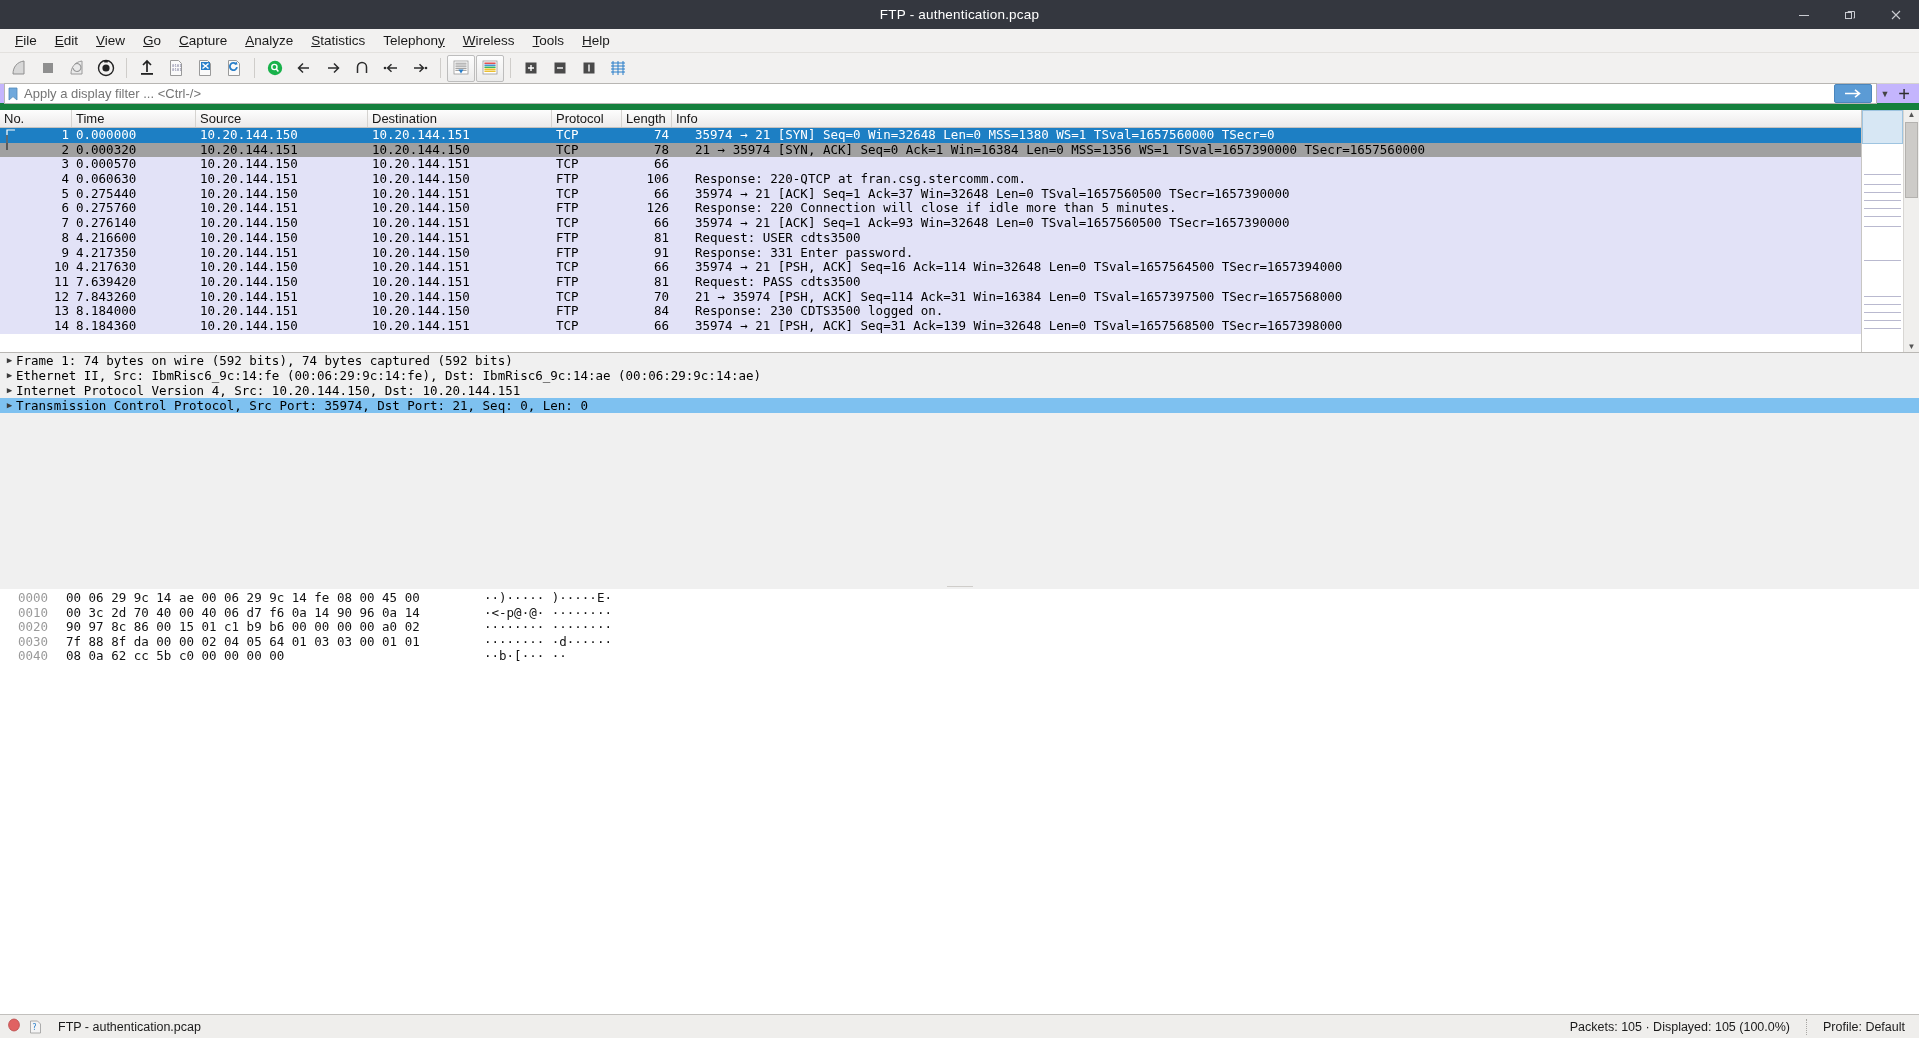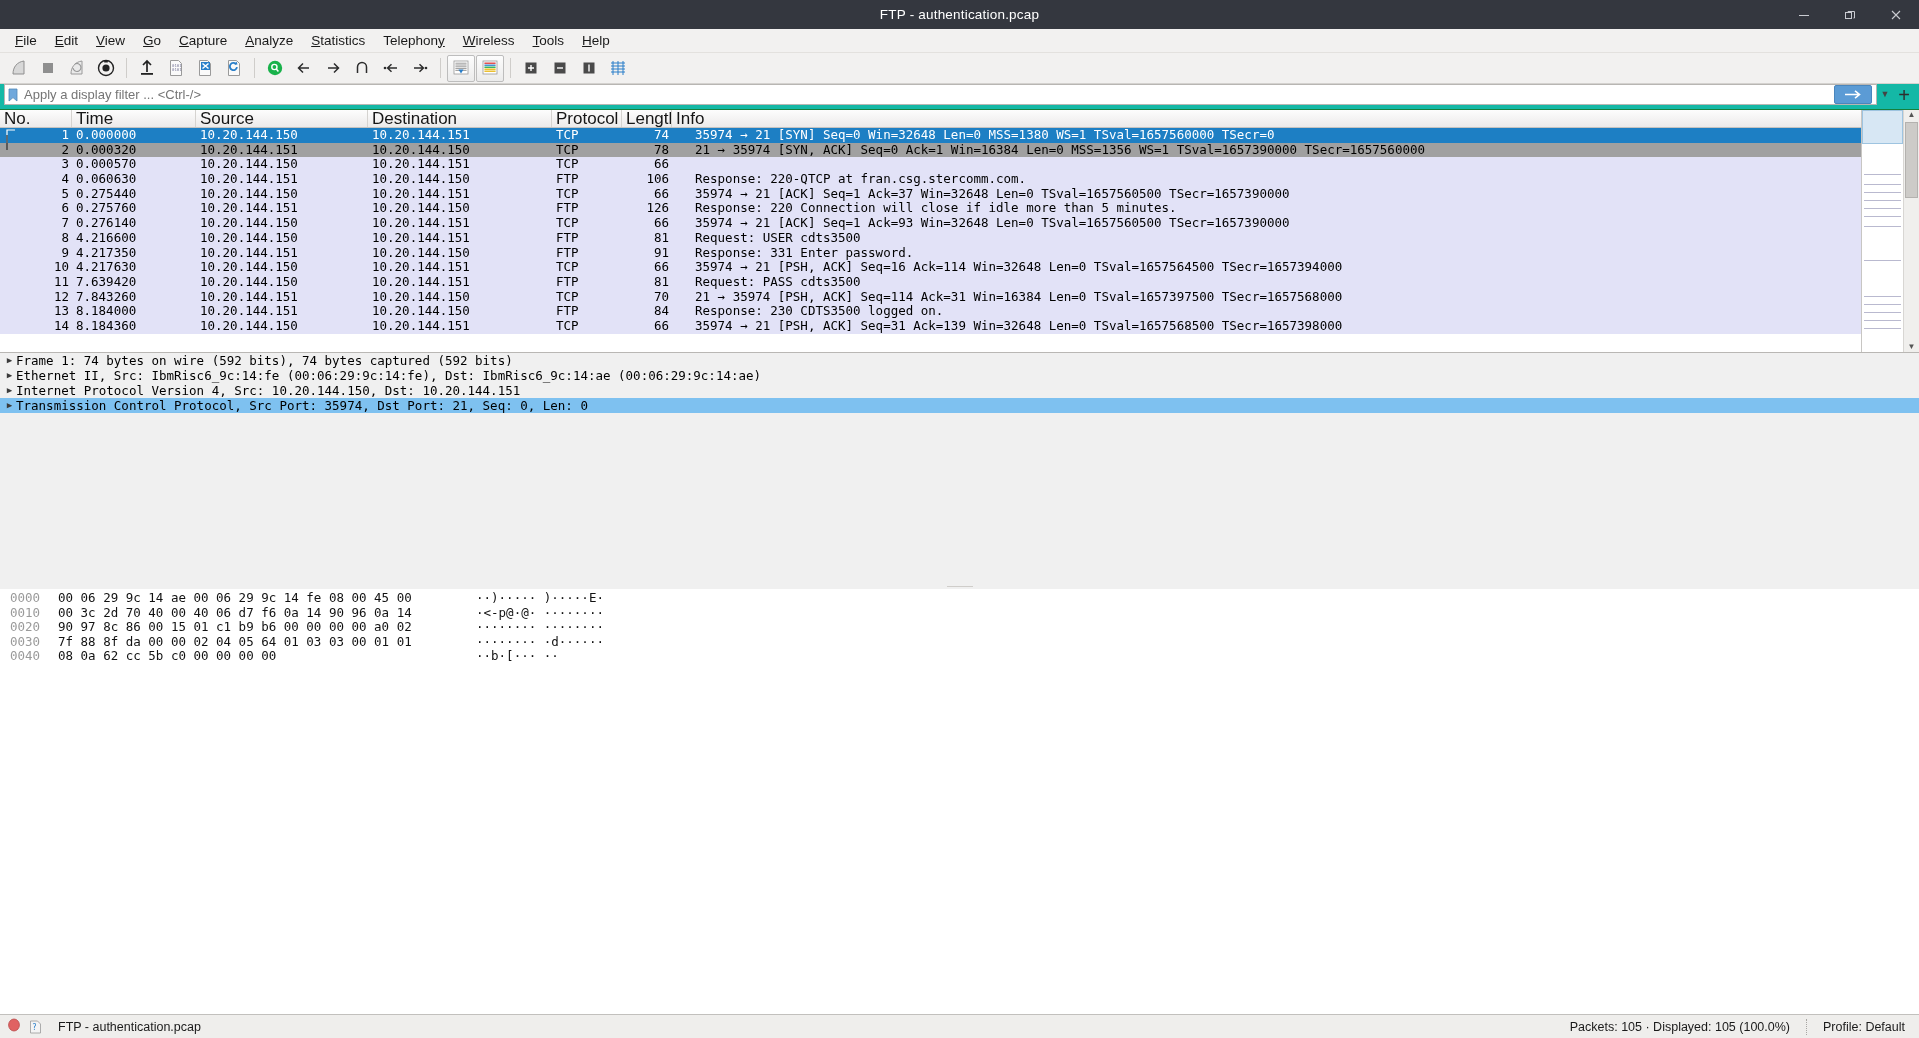--- a/index.html
+++ b/index.html
@@ -83,24 +83,24 @@
   }
   .tb-sep {
     width: 1px; height: 20px;
     background: #cfcdca;
     margin: 0 5px;
   }
 
   
   #filterbar {
     height: 26px;
-    background: #14b8a6;
-    border-bottom: 1px solid #15803d;
-    display: flex;
-    align-items: flex-start;
+    background: #c4b5fd;
+    border-bottom: 7px solid #15803d;
+    display: flex;
+    align-items: center;
     padding: 0 4px;
   }
   #filter-input-wrap {
     flex: 1;
     height: 21px;
     background: #ffffff;
     border: 1px solid #b8b6b3;
     display: flex;
     align-items: center;
     padding: 0 2px;
@@ -149,21 +149,21 @@
     position: relative;
     overflow: hidden;
     display: flex;
     flex-direction: column;
   }
   #pl-header {
     height: 18px;
     display: flex;
     background: linear-gradient(#fdfdfd,#eceaea);
     border-bottom: 1px solid #c5c3c0;
-    font-size: 17px;
+    font-size: 13px;
     color: #161616;
     flex: 0 0 18px;
   }
   #pl-header .th {
     border-right: 1px solid #d5d3d0;
     padding-left: 4px;
     line-height: 17px;
     overflow: hidden;
     white-space: nowrap;
   }
@@ -308,20 +308,21 @@
     font-family: "DejaVu Sans Mono", monospace;
     font-size: 12.5px;
     overflow: hidden;
     padding-top: 2px;
   }
   .hrow {
     display: flex;
     height: 14.6px;
     line-height: 14.6px;
     white-space: nowrap;
+    margin-left: 8px;
   }
   .hoff {
     width: 46px; flex: 0 0 46px;
     text-align: right;
     color: #9a9a9a;
     padding-right: 6px;
   }
   .hbytes {
     width: 430px; flex: 0 0 430px;
     color: #121212;

